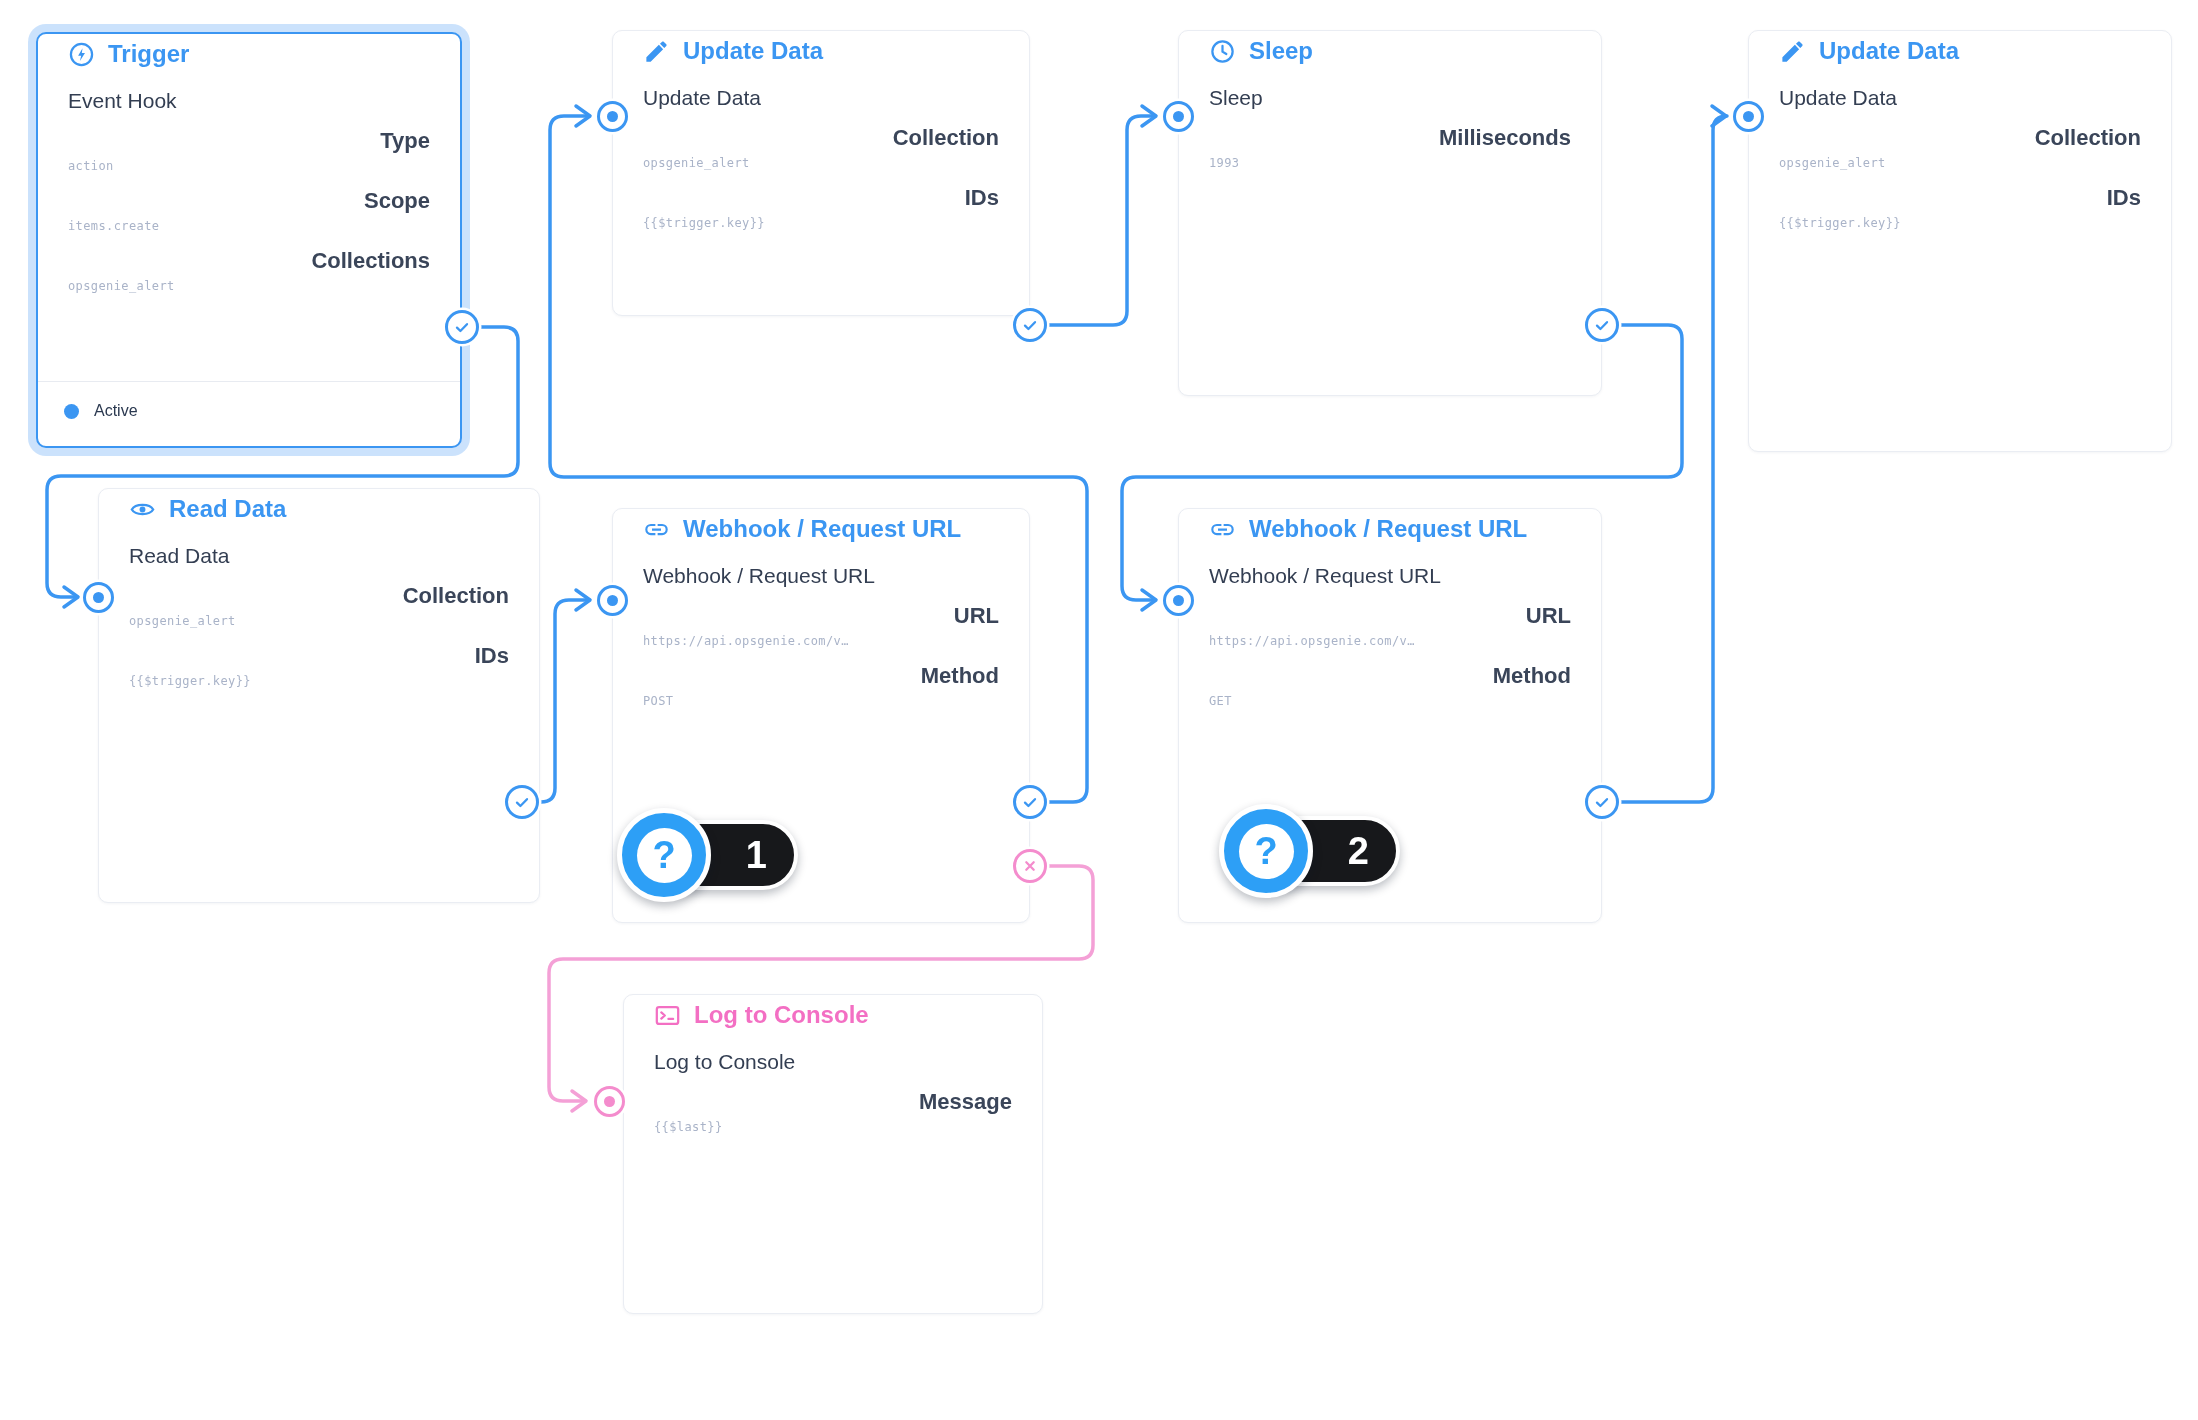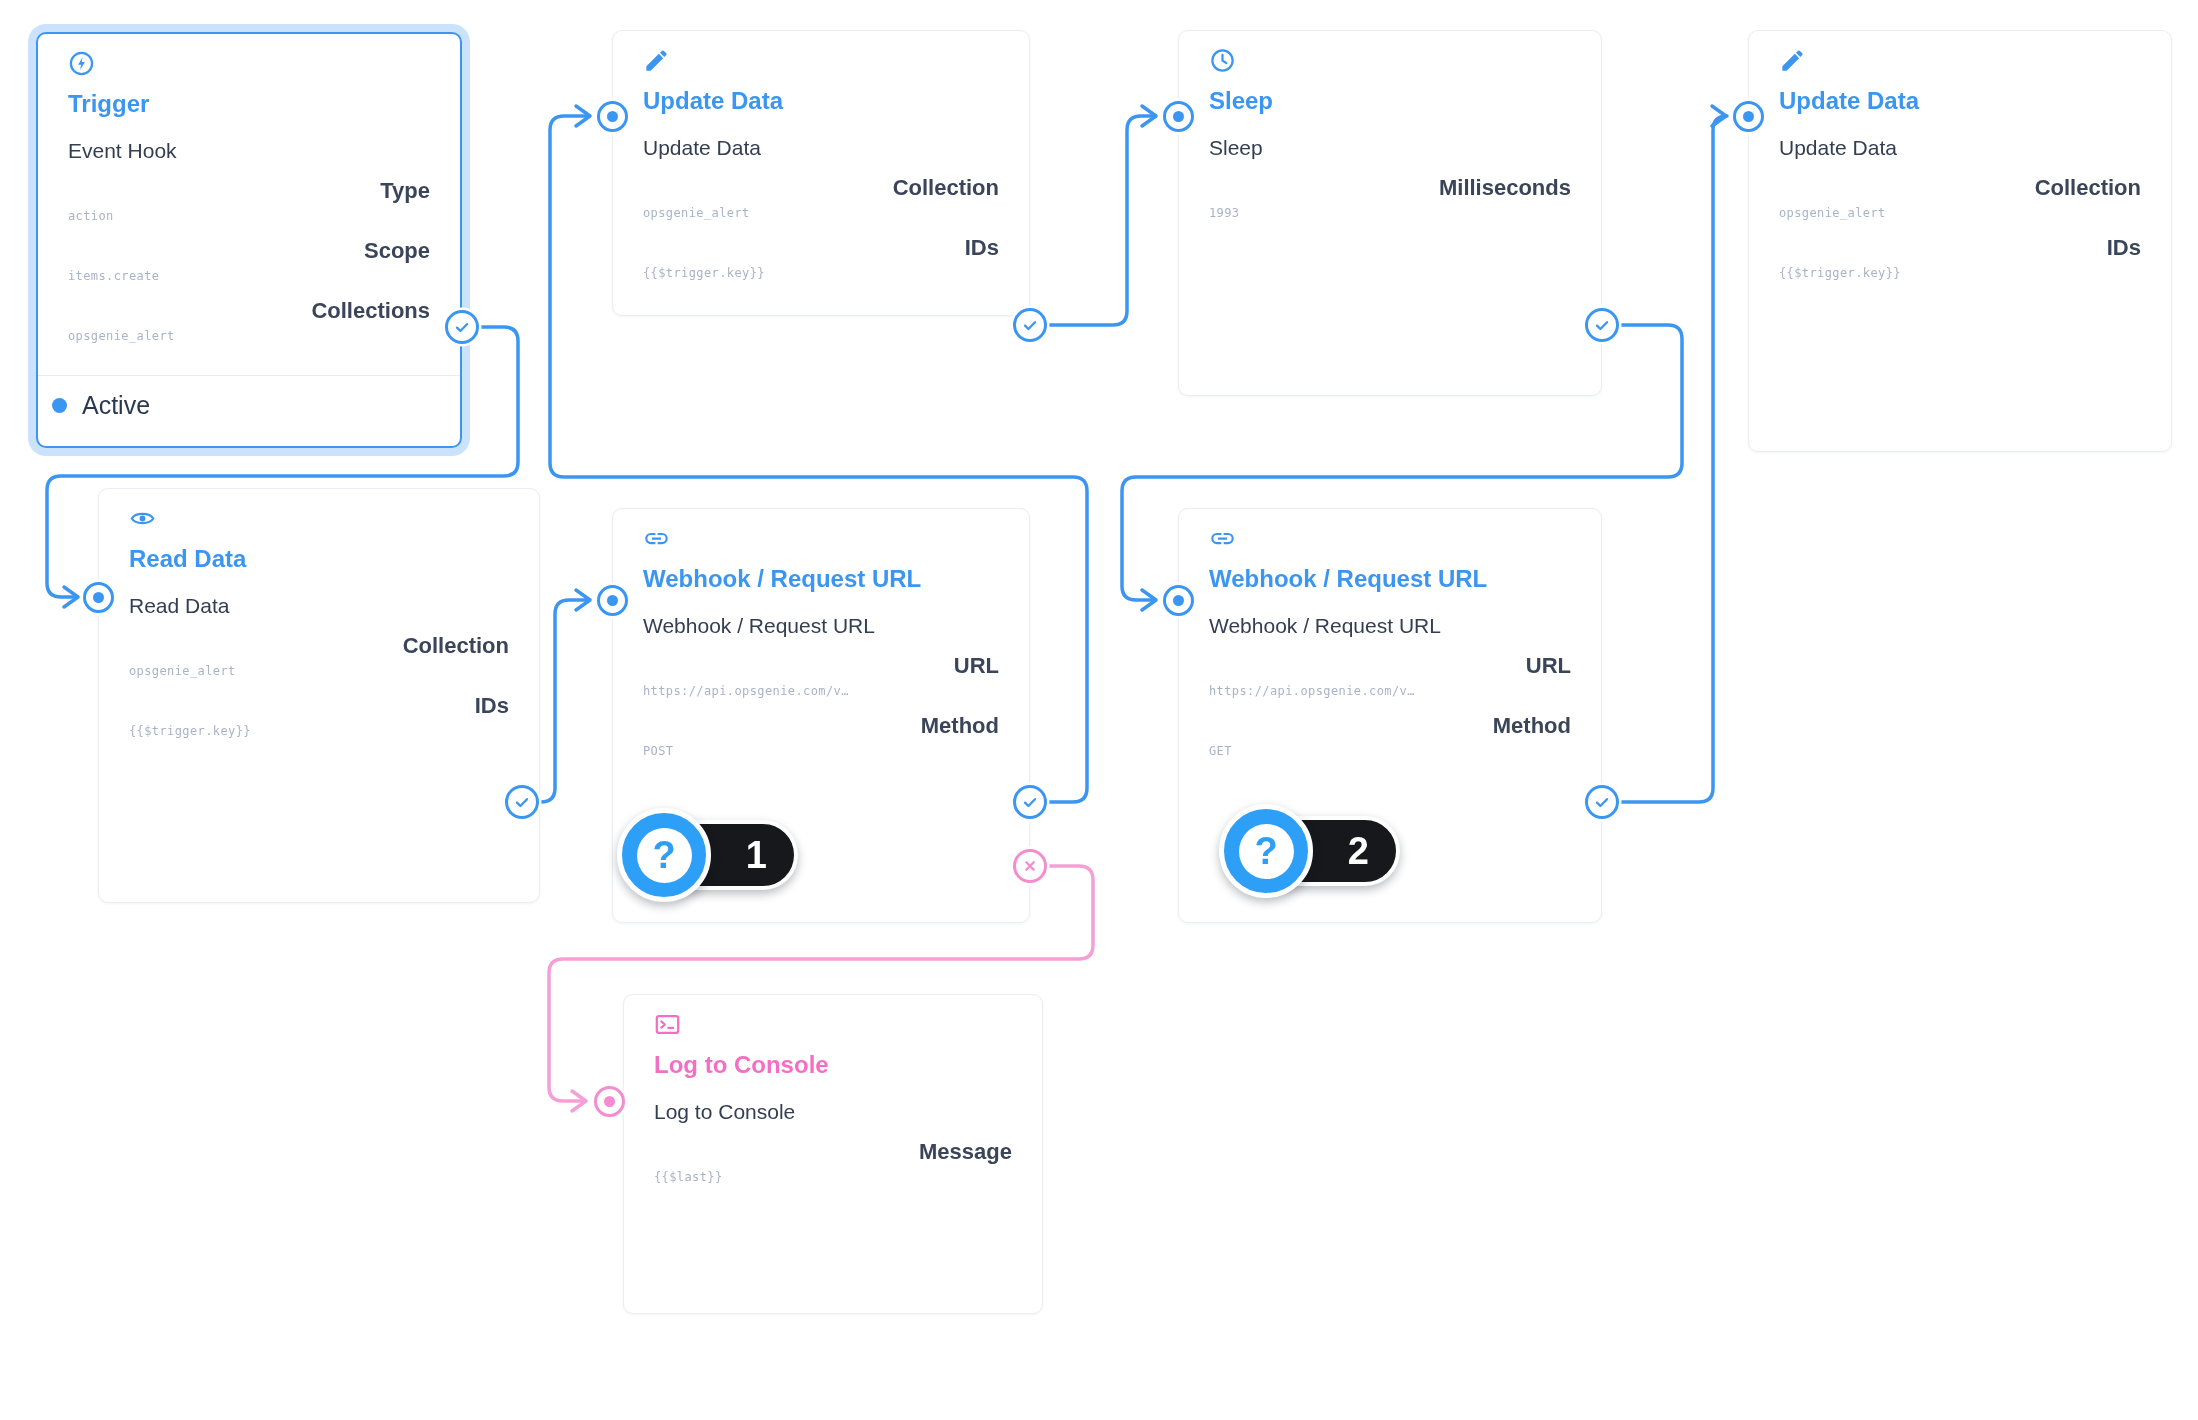--- a/index.html
+++ b/index.html
@@ -7,32 +7,32 @@
           font-family:"Liberation Sans",sans-serif;}
   #wires{position:absolute;left:0;top:0;z-index:2;pointer-events:none;}
   #wires path{fill:none;stroke-width:3.5px;stroke-linejoin:round;}
   #wires path.chev{stroke-linecap:round;}
   #wires path.blue{stroke:#3b96f2;}
   #wires path.pink{stroke:#f4a0d6;}
 
   .card{position:absolute;background:#fff;border:1.5px solid #eaedf3;border-radius:10px;
         box-shadow:0 1px 3px rgba(25,39,70,.05);z-index:1;box-sizing:border-box;}
   .card.selected{border:2.5px solid #3b96f2;box-shadow:0 0 0 8px rgba(92,166,245,.32);}
-  .hdr{display:flex;align-items:flex-start;gap:13px;padding:16px 30px 0 30px;
-       font-size:24px;font-weight:700;color:#3b96f2;flex-direction:column;}
+  .hdr{display:flex;align-items:flex-end;gap:13px;padding:6px 30px 0 30px;
+       font-size:24px;font-weight:700;color:#3b96f2;}
   .card.pink .hdr{color:#f36fc3;}
   .hicon{display:flex;}
   .hicon svg{width:27px;height:27px;display:block;}
   .body{padding:0 30px 0 30px;}
   .nameline{margin-top:21px;font-size:21px;color:#333e52;}
   .field-label{margin-top:15px;font-size:22px;font-weight:700;color:#3a4559;text-align:right;}
   .field-value{margin-top:5px;font-family:"DejaVu Sans Mono",monospace;font-size:12px;
                letter-spacing:.4px;color:#a9b3c8;white-space:nowrap;overflow:hidden;}
-  .footer{position:absolute;left:0;right:0;bottom:12px;height:58px;border-top:1.5px solid #e8ebf1;
-          display:flex;align-items:center;gap:15px;padding-left:14px;font-size:25px;
+  .footer{position:absolute;left:0;right:0;bottom:6px;height:58px;border-top:1.5px solid #e8ebf1;
+          display:flex;align-items:center;gap:15px;padding-left:26px;font-size:16px;
           font-weight:500;color:#2b3950;}
   .status-dot{width:15px;height:15px;border-radius:50%;background:#3b96f2;}
 
   .port{position:absolute;background:#fff;border-radius:50%;z-index:3;box-sizing:border-box;
         display:flex;align-items:center;justify-content:center;box-shadow:0 0 0 2.5px #fff;}
   .port.blue{border:3px solid #3b96f2;color:#3b96f2;}
   .port.pink{border:3px solid #f48ccd;color:#f48ccd;}
   .port.out{width:34px;height:34px;}
   .port.input{width:31px;height:31px;}
   .port .dot{width:11px;height:11px;border-radius:50%;background:currentColor;}

